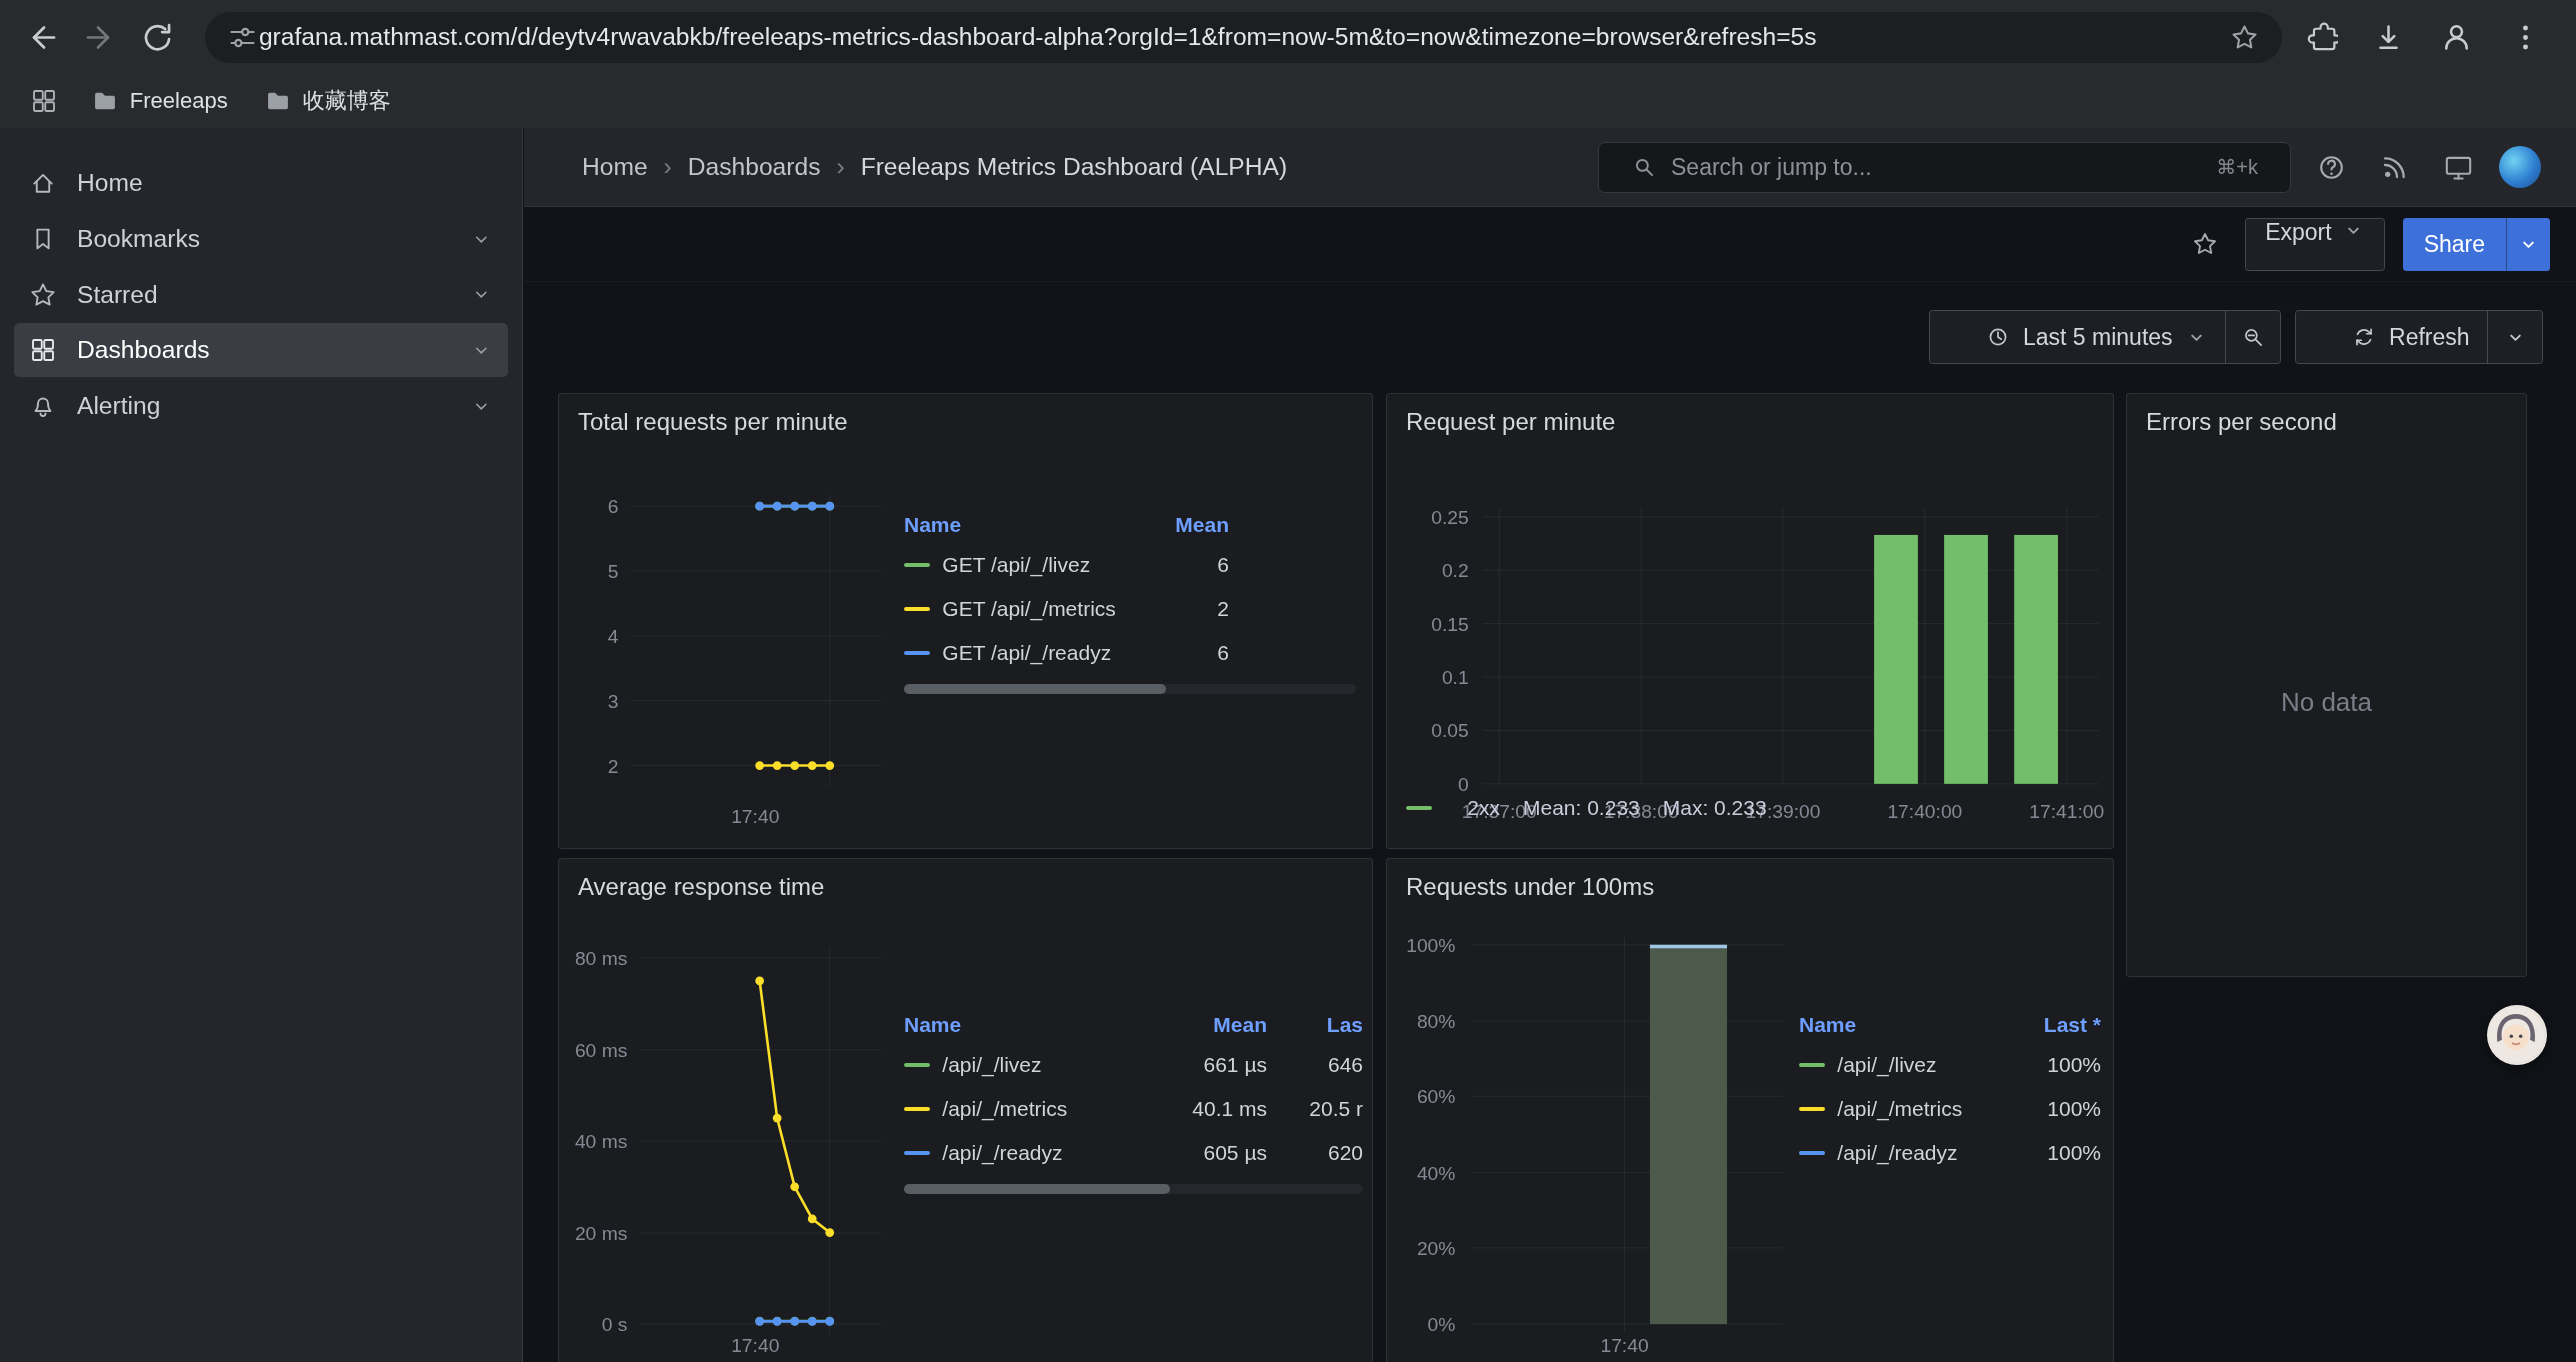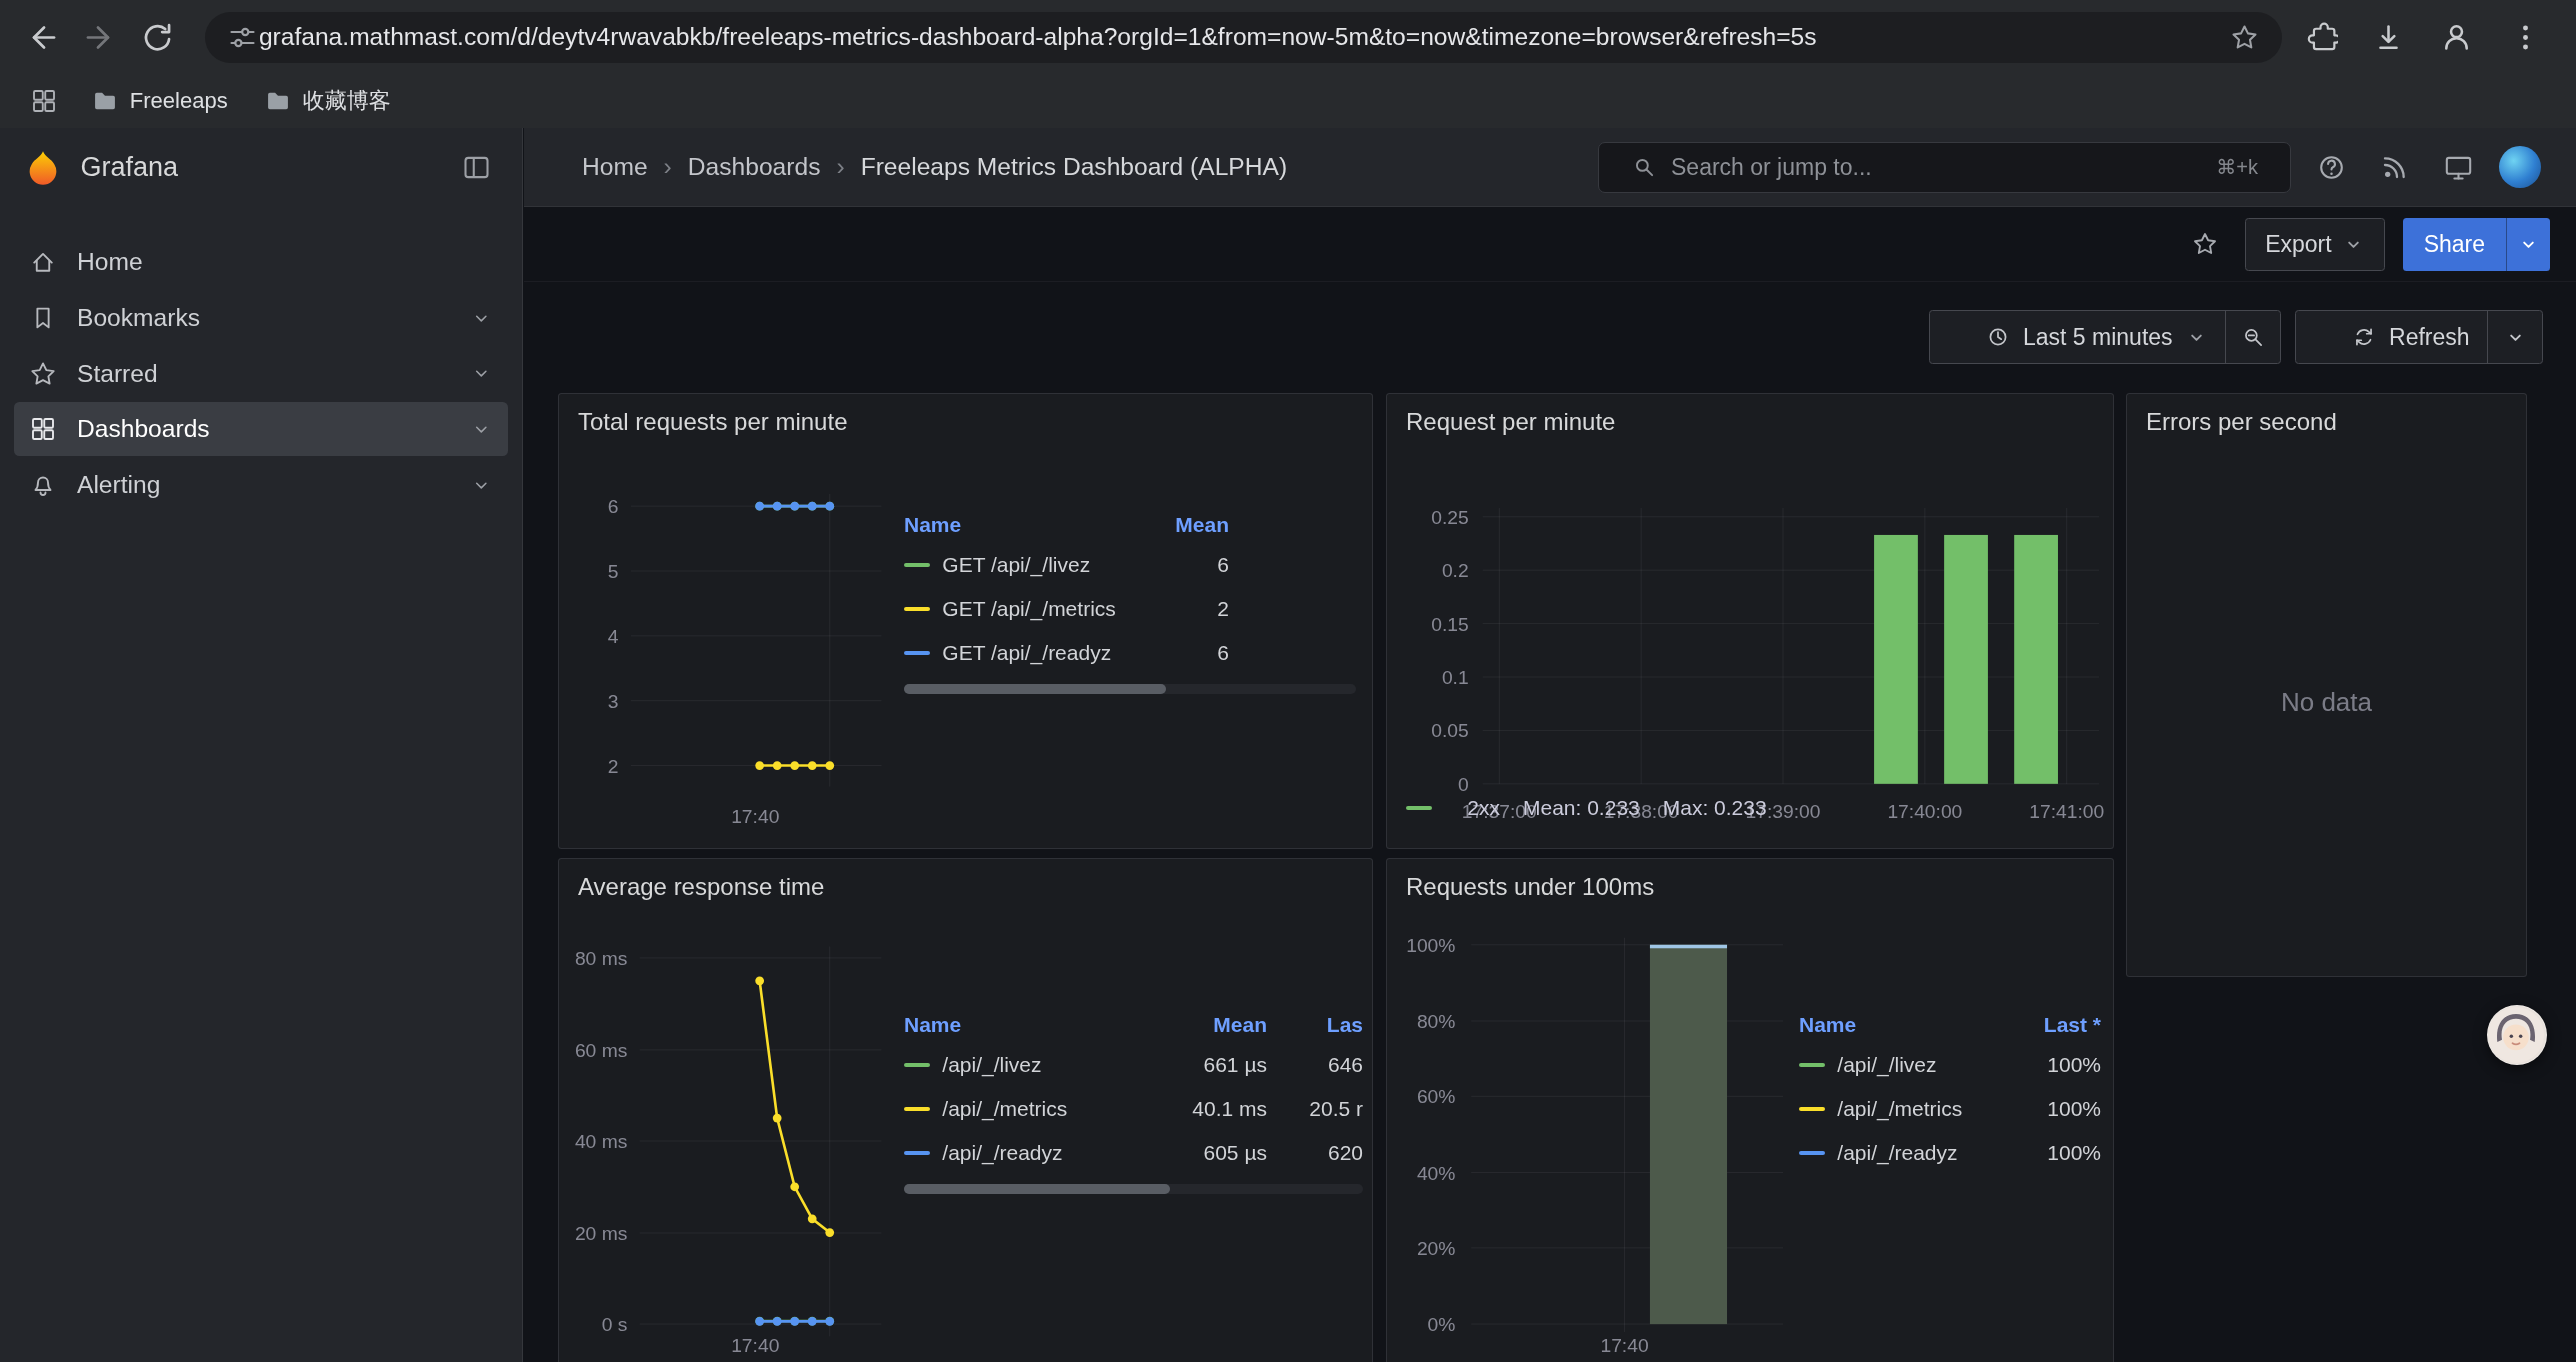--- a/index.html
+++ b/index.html
@@ -40,21 +40,21 @@
 .breadcrumbs{display:flex;align-items:center;font-size:24.6px;color:#c3c5ca;white-space:nowrap;}
 .bc-sep{margin:0 16px;color:#7d8087;}
 .bc-item.current{color:#d6d8db;}
 .search-box{margin-left:auto;width:693px;height:51px;background:#16171b;border:0.9px solid #37393f;border-radius:7px;display:flex;align-items:center;padding:0 32px;gap:14px;color:#8e9197;font-size:23px;flex:none;}
 .search-box .kbd{margin-left:auto;font-size:20px;color:#85888e;}
 .hbtn{width:46px;height:46px;display:flex;align-items:center;justify-content:center;color:#a7aab0;border-radius:5.3px;flex:none;}
 .avatar-grad{width:42px;height:42px;border-radius:50%;background:radial-gradient(circle at 35% 35%,#6fd3f2,#2f7fd1 55%,#1b4e8f);flex:none;}
 
 .canvas{position:absolute;left:0;top:79px;width:2052px;height:1156px;overflow:hidden;}
 .actions-row{height:75px;display:flex;align-items:center;justify-content:flex-end;gap:17.5px;padding:0 26px;border-bottom:0.9px solid rgba(204,204,220,0.06);}
-.btn{height:53px;display:flex;align-items:center;gap:10.5px;padding:0 19px;border:0.9px solid #46484f;border-radius:3.5px;background:#1d1f24;color:#d5d7db;font-size:23px;}
+.btn{height:53px;display:flex;gap:10.5px;padding:0 19px;border:0.9px solid #46484f;border-radius:3.5px;background:#1d1f24;color:#d5d7db;font-size:23px;}
 .btn .chev{color:#9da0a6;display:flex;}
 .share{display:flex;height:53px;border-radius:3.5px;overflow:hidden;background:#3d71d9;color:#fff;font-size:23px;font-weight:500;}
 .share-main{display:flex;align-items:center;padding:0 21px;color:#fff;}
 .share-caret{width:44px;display:flex;align-items:center;justify-content:center;border-left:0.9px solid rgba(17,24,39,0.45);color:#fff;}
 .controls-row{display:flex;justify-content:flex-end;gap:14px;padding:28px 33px 0;}
 .ctl-group{display:flex;height:54px;border:0.9px solid #46484f;border-radius:3.5px;background:#1d1f24;overflow:hidden;padding-left:37px;}
 .ctl-seg{display:flex;align-items:center;gap:12.3px;padding:0 17.5px;font-size:23px;color:#d5d7db;}
 .ctl-div{width:0.9px;background:#46484f;}
 .ctl-icon-seg{width:54px;display:flex;align-items:center;justify-content:center;color:#c3c5ca;}
 
@@ -186,40 +186,20 @@
           </span>
           <span class="bm-label">收藏博客</span>
         </button>
       </div>
   </div>
 </div>
 
 <div class="app">
 
   <aside class="sidebar">
-    <div class="sidebar-header">
-      <span>
-          <svg viewBox="0 0 48 48" width="40" height="40">
-            <defs>
-              <linearGradient id="gflame" x1="0" y1="0" x2="0" y2="1">
-                <stop offset="0" stop-color="#FCCF04"></stop>
-                <stop offset="1" stop-color="#F05A28"></stop>
-              </linearGradient>
-            </defs>
-            <path d="M24 4 c2.5 7 10.5 9.5 13.5 15.5 a16 16 0 1 1 -27 0 C13.5 13.5 21.5 11 24 4 z" fill="url(#gflame)"></path>
-          </svg>
-        </span>
-      <span class="brand">Grafana</span>
-      <button class="dock-btn">
-          <svg viewBox="0 0 48 48" width="33" height="33" fill="none" stroke="currentColor" stroke-width="3">
-            <rect x="8" y="10" width="32" height="28" rx="4"></rect>
-            <path d="M20 10 V38"></path>
-          </svg>
-        </button>
-    </div>
     <nav class="nav" id="nav-list">
         <div class="nav-item">
           <span class="nav-ico">
             <svg viewBox="0 0 48 48" width="30" height="30" fill="none" stroke="currentColor" stroke-width="3" stroke-linecap="round" stroke-linejoin="round">
               <path d="M10 25 L24 11 L38 25"></path>
               <path d="M14 22 V38 H34 V22"></path>
             </svg>
           </span>
           <span class="nav-label">Home</span>
         </div>

